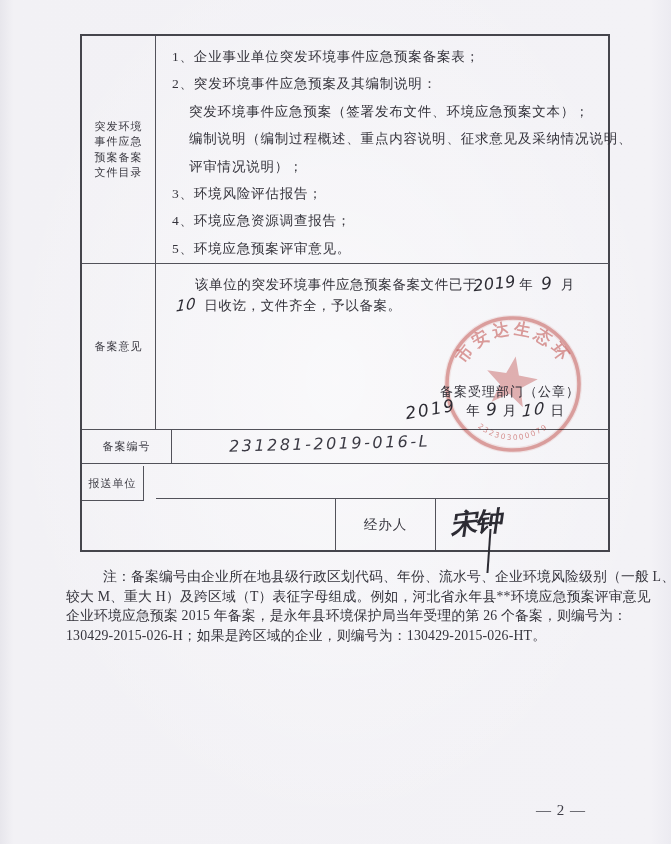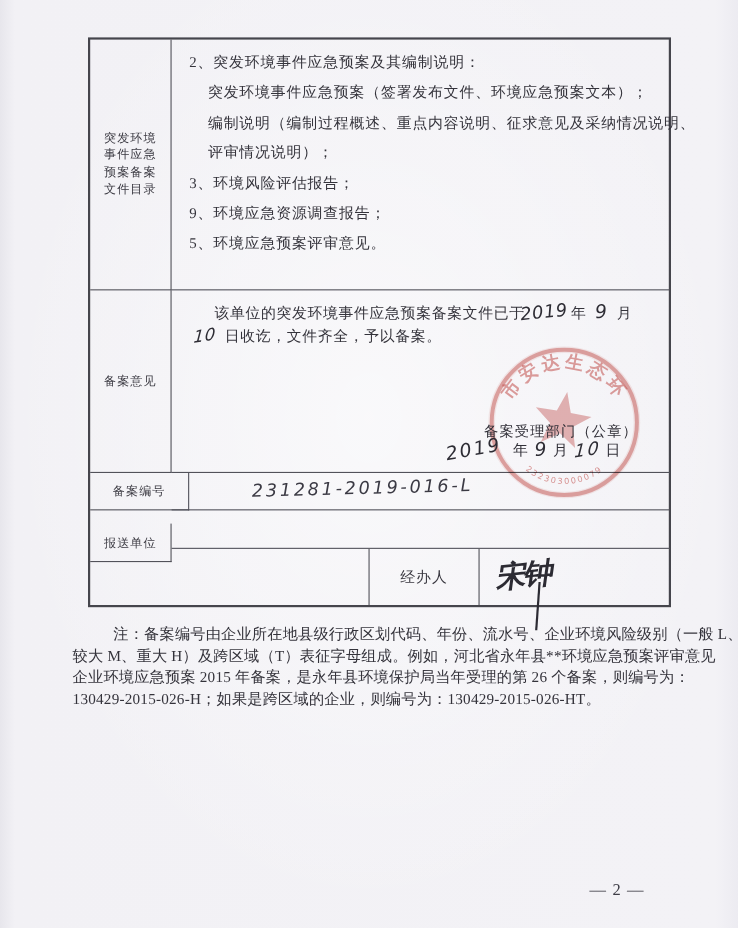--- a/index.html
+++ b/index.html
@@ -30,21 +30,21 @@
     display: flex; align-items: center; justify-content: center;
     text-align: center; font-size: 11px; letter-spacing: 1px; color: #3a3941;
   }
   .lab .lines { line-height: 15.5px; }
   .c-lab1 { left:0; top:0;     width:74px; height:228px; }
   .c-dir  { left:74px; top:0;  width:453px; height:228px; }
   .c-lab2 { left:0; top:228px; width:74px; height:166px; }
   .c-op   { left:74px; top:228px; width:453px; height:166px; }
   .c-lab3 { left:0; top:394px; width:90px; height:34px; }
   .c-sn   { left:74px; top:394px; width:453px; height:34px; }
-  .c-lab4 { left:0; top:440px; width:74px; height:35px; }
+  .c-lab4 { left:0; top:430px; width:62px; height:35px; }
   .c-su   { left:74px; top:428px; width:453px; height:35px; }
   .c-lab5 { left:0; top:463px; width:74px; height:51px; }
   .c-bl5  { left:74px; top:463px; width:180px; height:51px; }
   .c-jbr  { left:254px; top:463px; width:100px; height:51px; }
   .c-sig  { left:354px; top:463px; width:173px; height:51px; }
 
   .dir-list { padding: 7px 8px 0 16px; font-size: 13.5px; letter-spacing: .8px; color: #34333b; }
   .dir-item { line-height: 27.4px; white-space: nowrap; }
   .dir-item.sub { padding-left: 17px; }
 
@@ -107,26 +107,27 @@
     <div class="cell lab bR bB c-lab1">
       <div class="lines">
         <div>突发环境</div>
         <div>事件应急</div>
         <div>预案备案</div>
         <div>文件目录</div>
       </div>
     </div>
     <div class="cell bB c-dir">
       <div class="dir-list">
+        <div class="dir-item">1、企业事业单位突发环境事件应急预案备案表；</div>
         <div class="dir-item">2、突发环境事件应急预案及其编制说明：</div>
         <div class="dir-item sub">突发环境事件应急预案（签署发布文件、环境应急预案文本）；</div>
         <div class="dir-item sub">编制说明（编制过程概述、重点内容说明、征求意见及采纳情况说明、</div>
         <div class="dir-item sub">评审情况说明）；</div>
         <div class="dir-item">3、环境风险评估报告；</div>
-        <div class="dir-item">9、环境应急资源调查报告；</div>
+        <div class="dir-item">4、环境应急资源调查报告；</div>
         <div class="dir-item">5、环境应急预案评审意见。</div>
       </div>
     </div>
 
     <div class="cell lab bR bB c-lab2">
       <span>备案意见</span>
     </div>
     <div class="cell bB c-op">
       <div class="op-para">
         <span>该单位的突发环境事件应急预案备案文件已于</span><span class="hw hw-year">2019</span><span>年</span><span class="hw hw-month">9</span><span>月</span><span class="hw hw-day">10</span><span>日收讫，文件齐全，予以备案。</span>

